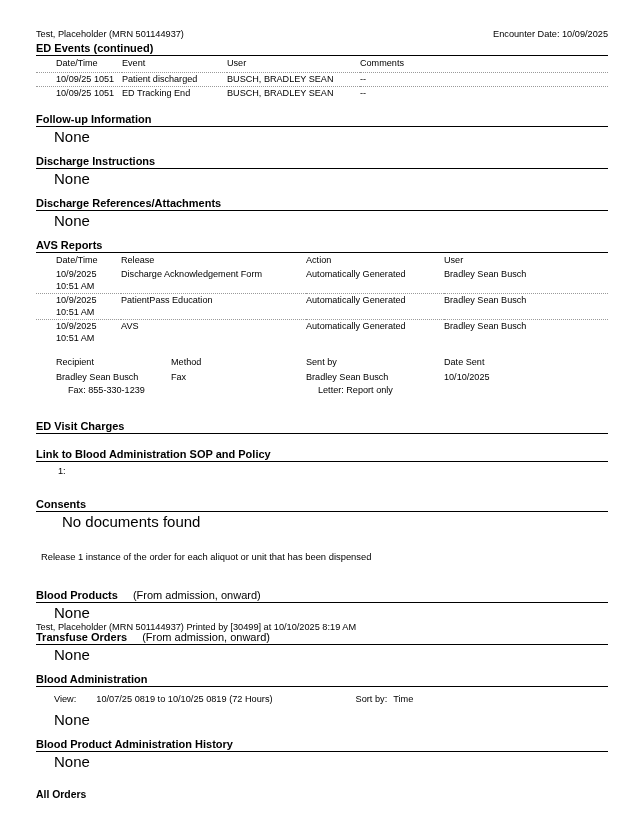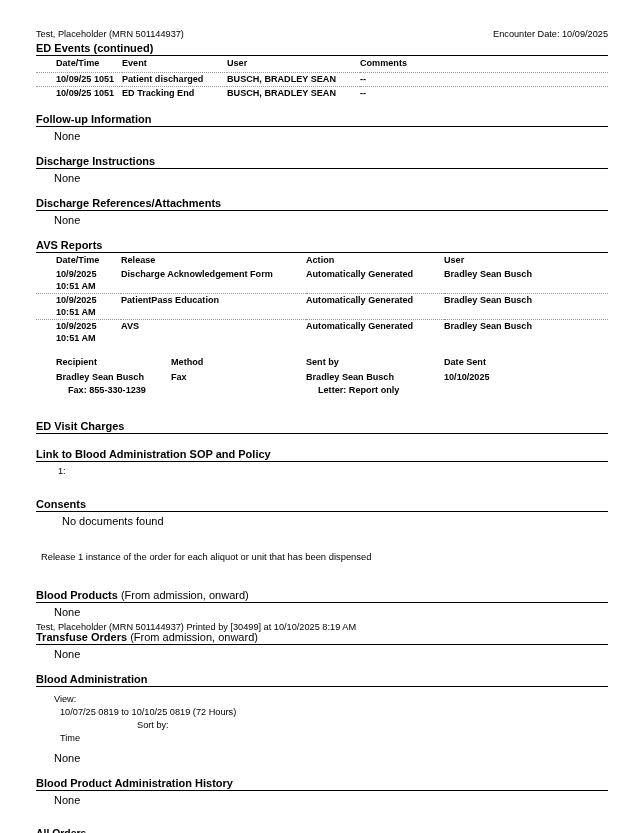--- a/index.html
+++ b/index.html
@@ -41,23 +41,24 @@
   .sec-head {
     font-size: 11px;
     font-weight: bold;
     line-height: 12px;
     padding-bottom: 1px;
     border-bottom: 1.6px solid #000;
     white-space: nowrap;
   }
   .sec-head .sub {
     font-weight: normal;
+    margin-left: 12px;
   }
   .none-line {
-    font-size: 11px;
+    font-size: 15px;
     line-height: 13px;
     padding-left: 18px;
     padding-top: 3px;
   }
   .indent-line {
     font-size: 9.2px;
     line-height: 13px;
     padding-left: 22px;
     padding-top: 3px;
   }
@@ -66,21 +67,20 @@
     line-height: 13px;
     padding-left: 5px;
   }
 
   
   table.grid {
     width: 100%;
     border-collapse: collapse;
     font-size: 9.1px;
     table-layout: fixed;
-    font-weight: bold;
   }
   table.grid td {
     vertical-align: top;
     padding: 1px 3px 1px 0;
     line-height: 11.5px;
   }
   table.grid tr.hdr td {
     padding-top: 2px;
     padding-bottom: 2px;
   }
@@ -99,21 +99,20 @@
   .gap-20 { height: 20px; }
   .gap-22 { height: 22px; }
   .gap-26 { height: 26px; }
 
   .view-row {
     display: flex;
     font-size: 9.2px;
     line-height: 13px;
     padding-left: 18px;
     padding-top: 6px;
-    flex-direction: column;
   }
   .view-row .sortby {
     margin-left: 83px;
   }
 
   .footer {
     position: absolute;
     left: 36px;
     bottom: 64px;
     font-size: 9.2px;
@@ -298,21 +297,21 @@
     <div class="sec-head"><span>Transfuse Orders</span><span class="sub"> (From admission, onward)</span></div>
     <div class="none-line">None</div>
   </div>
 
   <div class="gap-12"></div>
 
   <div class="section">
     <div class="sec-head">Blood Administration</div>
     <div class="view-row">
       <span>View:</span>
-      <span style="margin-left:6px">10/07/25 0819 to 10/10/25 0819 (72 Hours)</span>
+      <span style="margin-left:20px">10/07/25 0819 to 10/10/25 0819 (72 Hours)</span>
       <span class="sortby">Sort by:</span>
       <span style="margin-left:6px">Time</span>
     </div>
     <div class="none-line" style="padding-top:7px">None</div>
   </div>
 
   <div class="gap-12"></div>
 
   <div class="section">
     <div class="sec-head">Blood Product Administration History</div>

